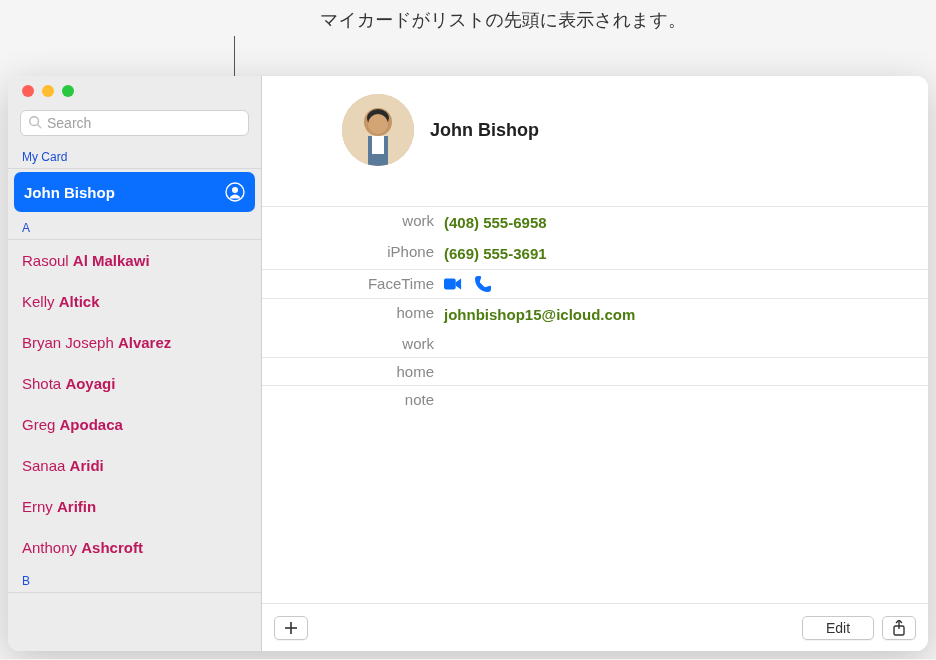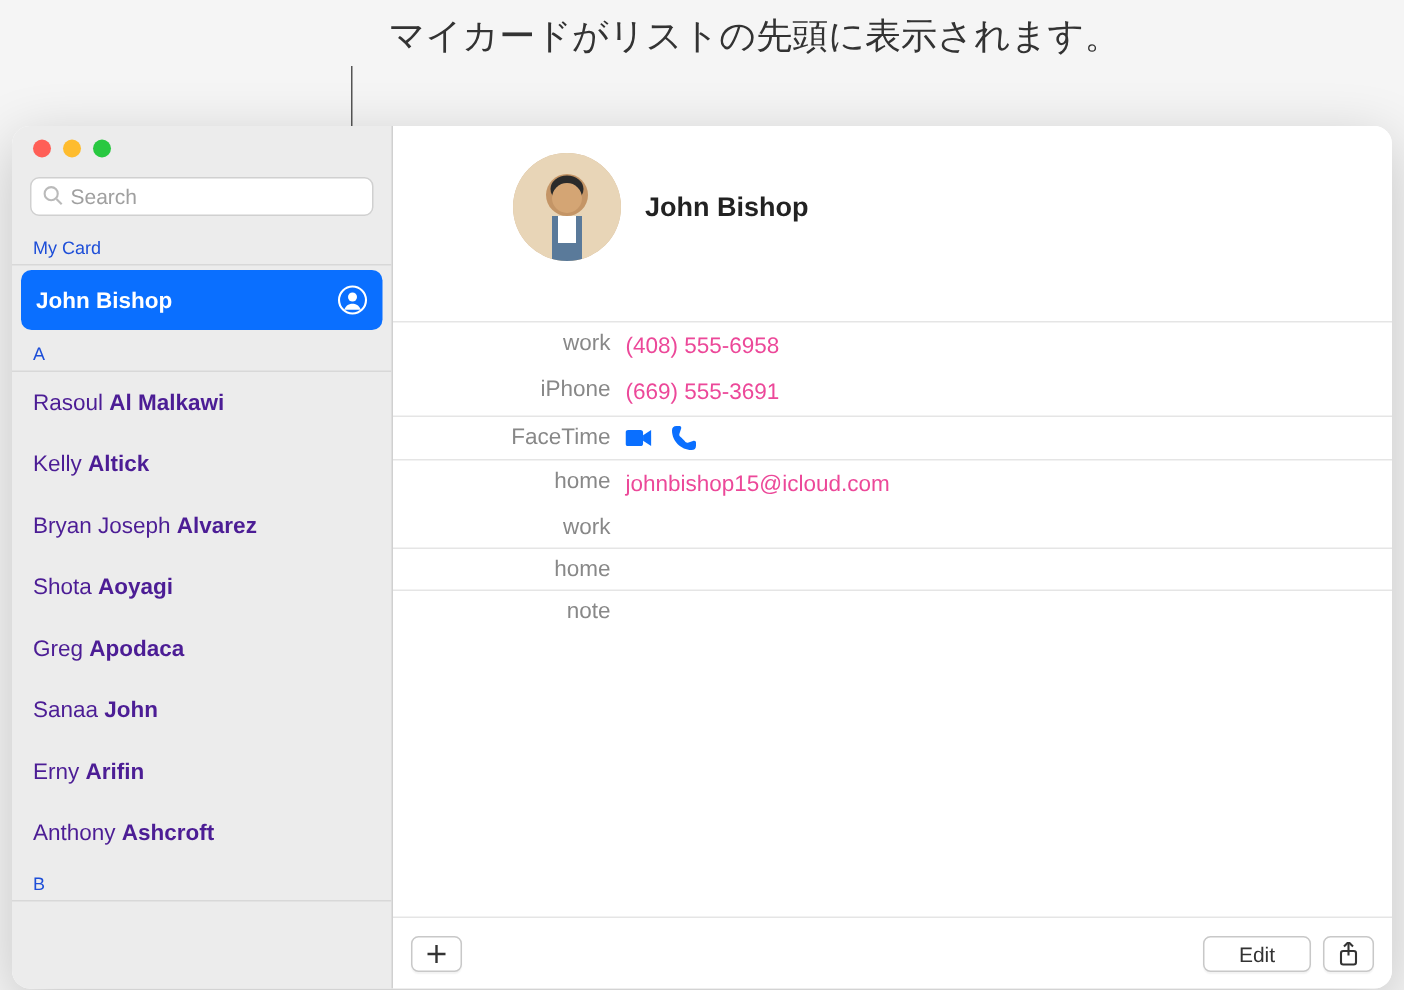--- a/index.html
+++ b/index.html
@@ -7,21 +7,21 @@
       padding: 0;
       box-sizing: border-box;
       font-family: -apple-system, BlinkMacSystemFont, "Helvetica Neue", sans-serif;
     }
     body {
       background: #f5f5f5;
       padding: 8px;
     }
     .callout {
       text-align: center;
-      font-size: 24px;
+      font-size: 18px;
       color: #333;
       margin-bottom: 4px;
       padding-left: 70px;
     }
     .callout-line {
       width: 1px;
       height: 40px;
       background: #555;
       margin-left: 226px;
     }
@@ -89,21 +89,21 @@
     }
     .section-header {
       font-size: 12px;
       color: #1d4ed8;
       padding: 6px 14px 4px;
       border-bottom: 1px solid #d8d8d8;
     }
     .list-item {
       padding: 12px 14px;
       font-size: 15px;
-      color: #4c1d95;
+      color: #be185d;
       cursor: default;
       display: flex;
       align-items: center;
       justify-content: space-between;
     }
     .list-item.selected {
       background: #0a6fff;
       color: #fff;
       border-radius: 7px;
       margin: 3px 6px;
@@ -151,25 +151,27 @@
       padding: 5px 0;
     }
     .field-row.no-border { border-top: none; }
     .field-label {
       width: 155px;
       text-align: right;
       color: #888;
       font-size: 15px;
       padding-right: 10px;
       flex-shrink: 0;
+      margin-left: 27px;
     }
     .field-value {
       font-size: 15px;
-      color: #ec4899;
+      color: #4d7c0f;
       line-height: 1.4;
+      font-weight: bold;
     }
     .facetime-icons {
       display: flex;
       gap: 12px;
       align-items: center;
     }
     .ft-icon { width: 18px; height: 18px; }
     .toolbar {
       height: 48px;
       border-top: 1px solid #e5e5e5;
@@ -244,21 +246,21 @@
       <div class="list-item">
           <span><span>Bryan Joseph </span><span class="strong">Alvarez</span></span>
         </div>
       <div class="list-item">
           <span><span>Shota </span><span class="strong">Aoyagi</span></span>
         </div>
       <div class="list-item">
           <span><span>Greg </span><span class="strong">Apodaca</span></span>
         </div>
       <div class="list-item">
-          <span><span>Sanaa </span><span class="strong">John</span></span>
+          <span><span>Sanaa </span><span class="strong">Aridi</span></span>
         </div>
       <div class="list-item">
           <span><span>Erny </span><span class="strong">Arifin</span></span>
         </div>
       <div class="list-item">
           <span><span>Anthony </span><span class="strong">Ashcroft</span></span>
         </div>
 
       <div class="section-header">B</div>
     </div>

